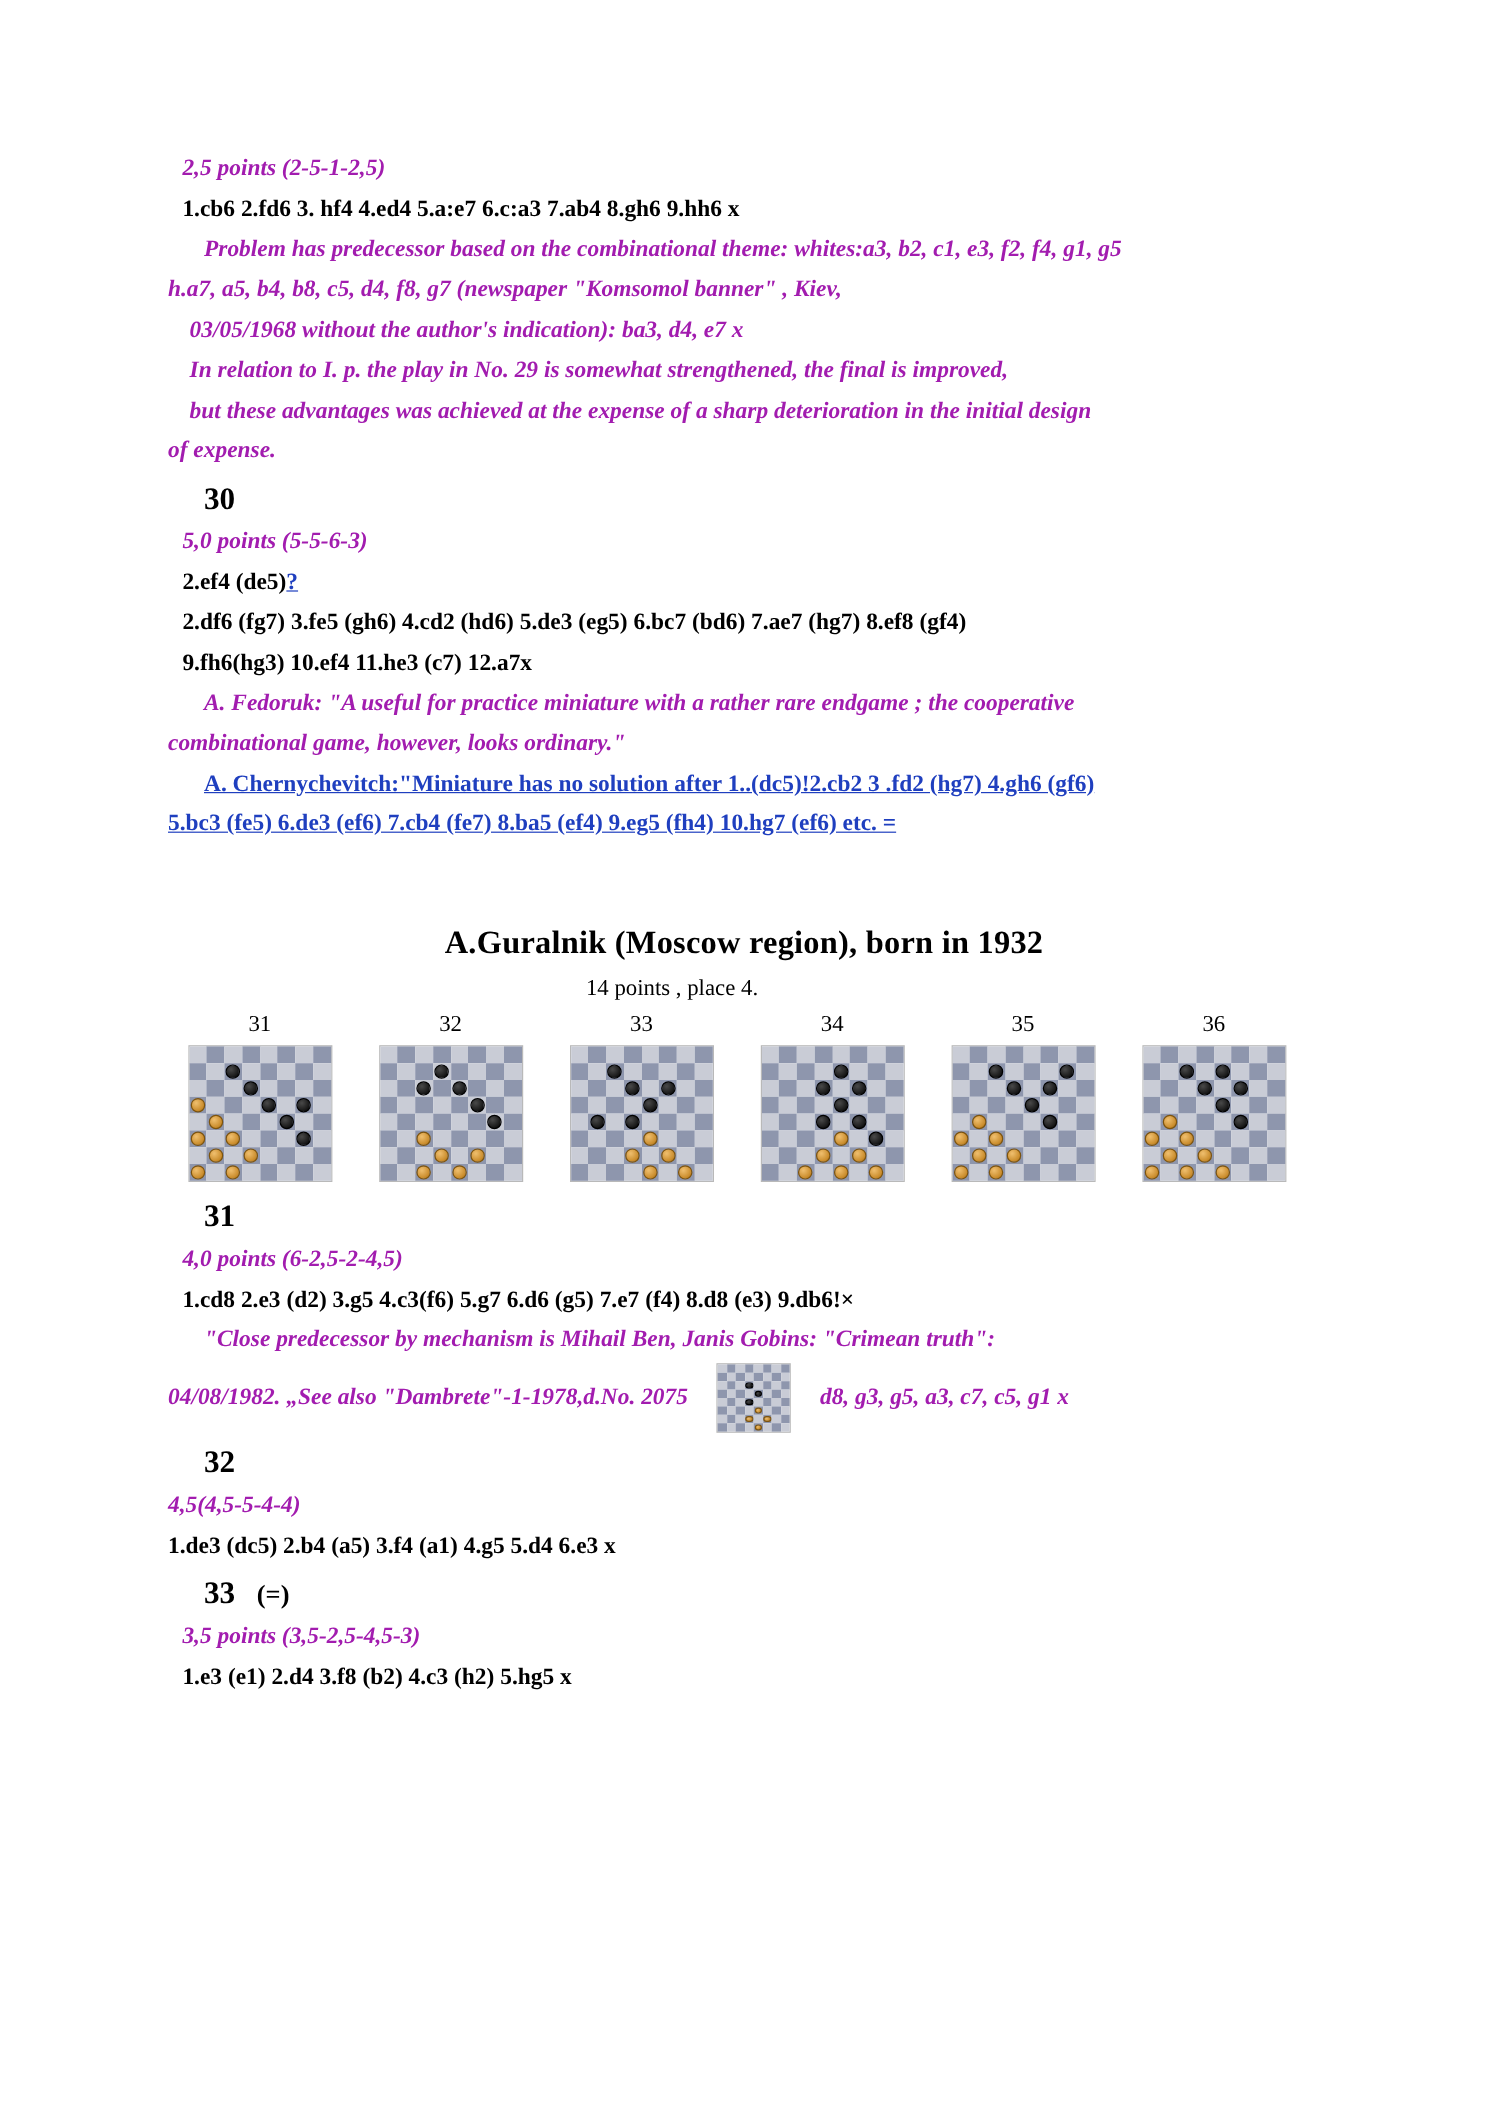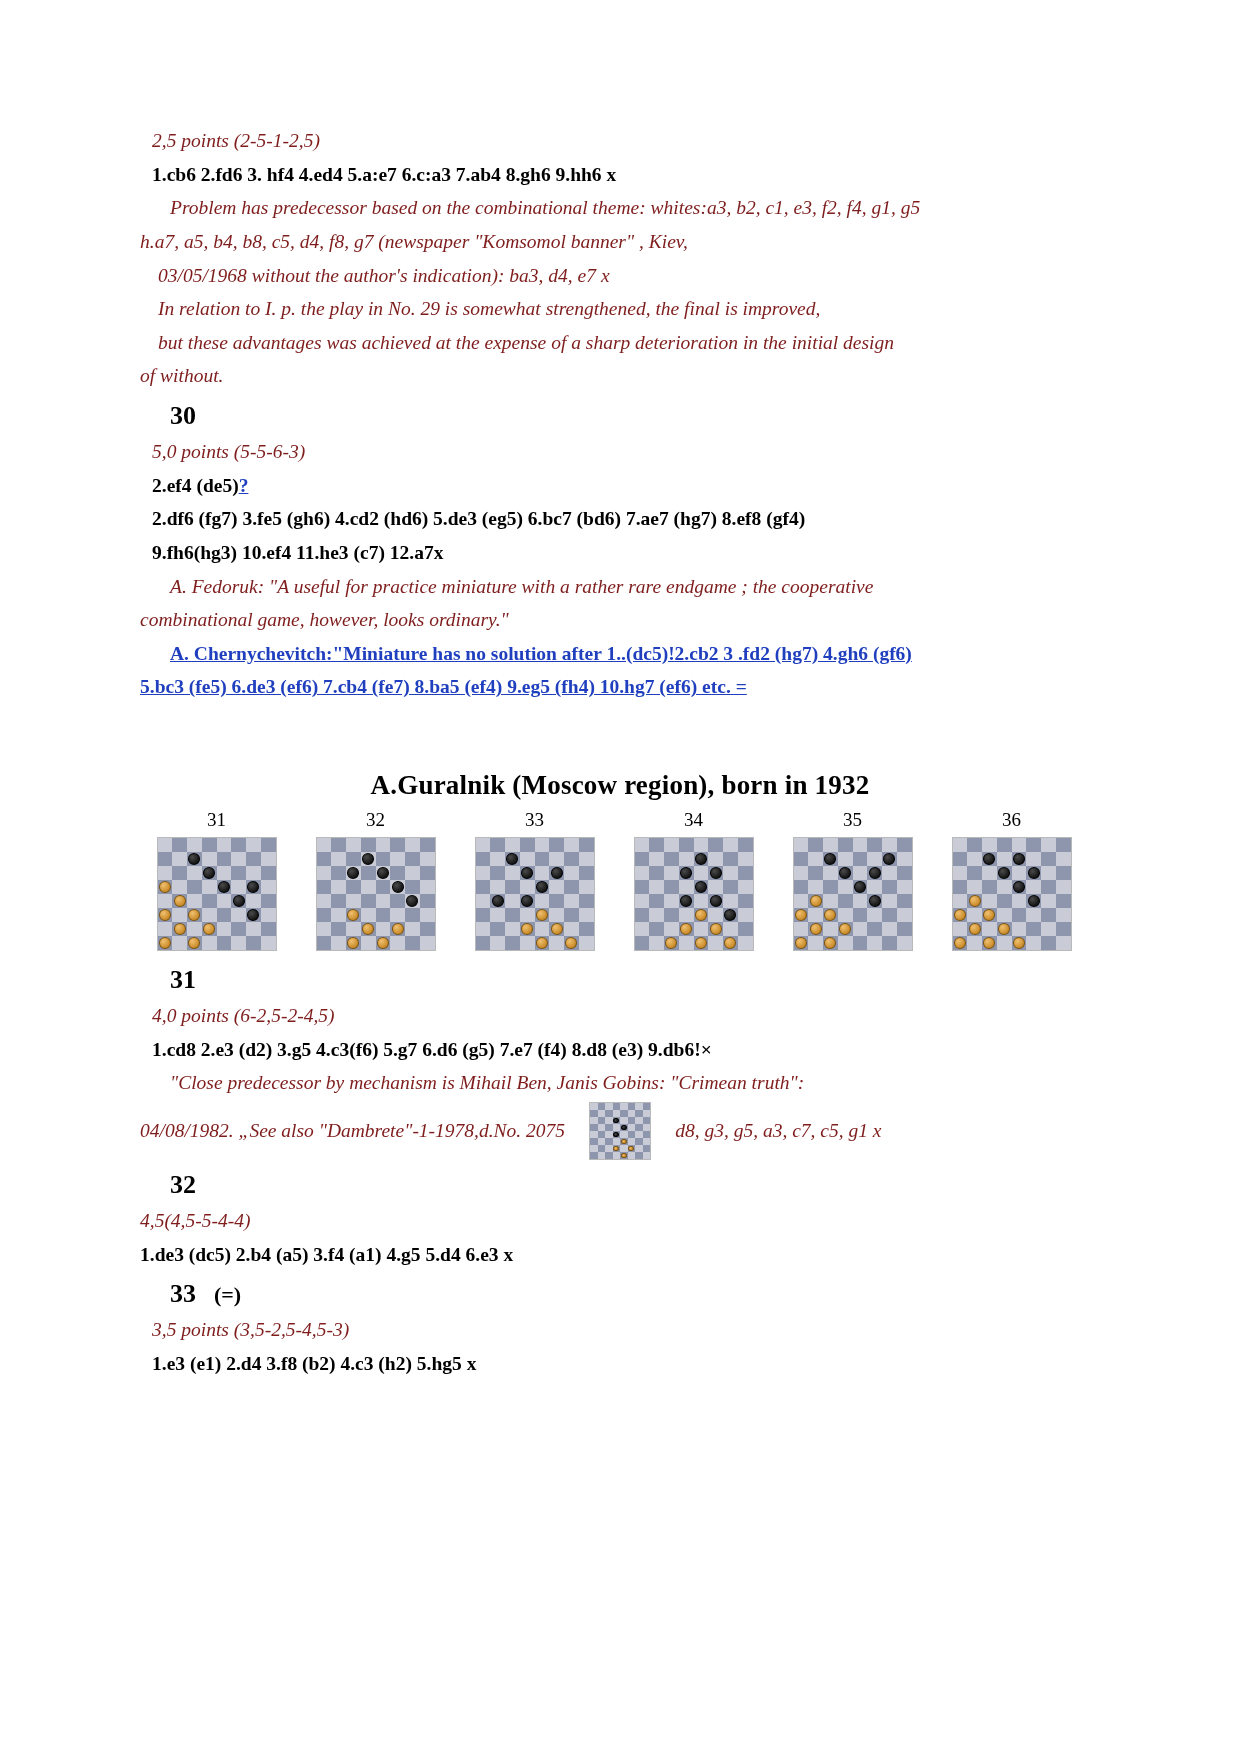--- a/index.html
+++ b/index.html
@@ -25,23 +25,23 @@
   .content {
     position: absolute;
     left: 140px;
     top: 126px;
     width: 960px;
   }
   p {
     margin: 0 0 4px 0;
   }
   .red {
-    color: #7f1d1d;
+    color: #a21caf;
     font-style: italic;
-    font-weight: normal;
+    font-weight: bold;
     font-size: 19.5px;
     line-height: 1.52;
   }
   .black {
     color: #000000;
     font-weight: bold;
     font-size: 19.5px;
     line-height: 1.52;
   }
   .blue {
@@ -153,36 +153,37 @@
 <div class="page">
   <div class="content">
 
     <p class="red ind1">2,5 points (2-5-1-2,5)</p>
     <p class="black ind1">1.cb6 2.fd6 3. hf4 4.ed4 5.a:e7 6.c:a3 7.ab4 8.gh6 9.hh6 x</p>
     <p class="red ind2">Problem has predecessor  based on the combinational theme: whites:a3, b2, c1, e3, f2, f4, g1, g5</p>
     <p class="red">h.a7, a5, b4, b8, c5, d4, f8, g7 (newspaper  "Komsomol banner" , Kiev,</p>
     <p class="red ind3">03/05/1968 without the author's indication): ba3, d4, e7 x</p>
     <p class="red ind3">In relation to I. p.   the play  in No. 29 is somewhat strengthened, the final is improved,</p>
     <p class="red ind3">but these advantages was  achieved at the expense of a sharp deterioration in the initial design</p>
-    <p class="red">of without.</p>
+    <p class="red">of expense.</p>
 
     <p class="numhead">30</p>
 
     <p class="red ind1">5,0 points (5-5-6-3)</p>
     <p class="black ind1">
       <span>2.ef4 (de5)</span><span class="qmark">?</span>
     </p>
     <p class="black ind1">2.df6 (fg7) 3.fe5 (gh6) 4.cd2 (hd6) 5.de3 (eg5) 6.bc7 (bd6) 7.ae7 (hg7) 8.ef8 (gf4)</p>
     <p class="black ind1">9.fh6(hg3) 10.ef4 11.he3 (c7) 12.a7x</p>
     <p class="red ind2">A. Fedoruk: "A useful for practice  miniature with a rather rare endgame ; the cooperative</p>
     <p class="red">combinational  game, however, looks ordinary."</p>
     <p class="blue ind2">A. Chernychevitch:"Miniature has no solution after  1..(dc5)!2.cb2 3 .fd2 (hg7) 4.gh6 (gf6)</p>
     <p class="blue">5.bc3 (fe5)      6.de3 (ef6) 7.cb4 (fe7) 8.ba5 (ef4)   9.eg5 (fh4) 10.hg7 (ef6) etc. =</p>
 
     <p class="author-title">A.Guralnik (Moscow region), born in 1932</p>
+    <p class="author-sub">14 points , place 4.</p>
 
     <div class="diagram-row">
       <div class="diagram-cell">
         <div class="diagram-label">31</div>
         <div class="board">
             <span class="sq sq-l"></span>
             <span class="sq sq-d"></span>
             <span class="sq sq-l"></span>
             <span class="sq sq-d"></span>
             <span class="sq sq-l"></span>

